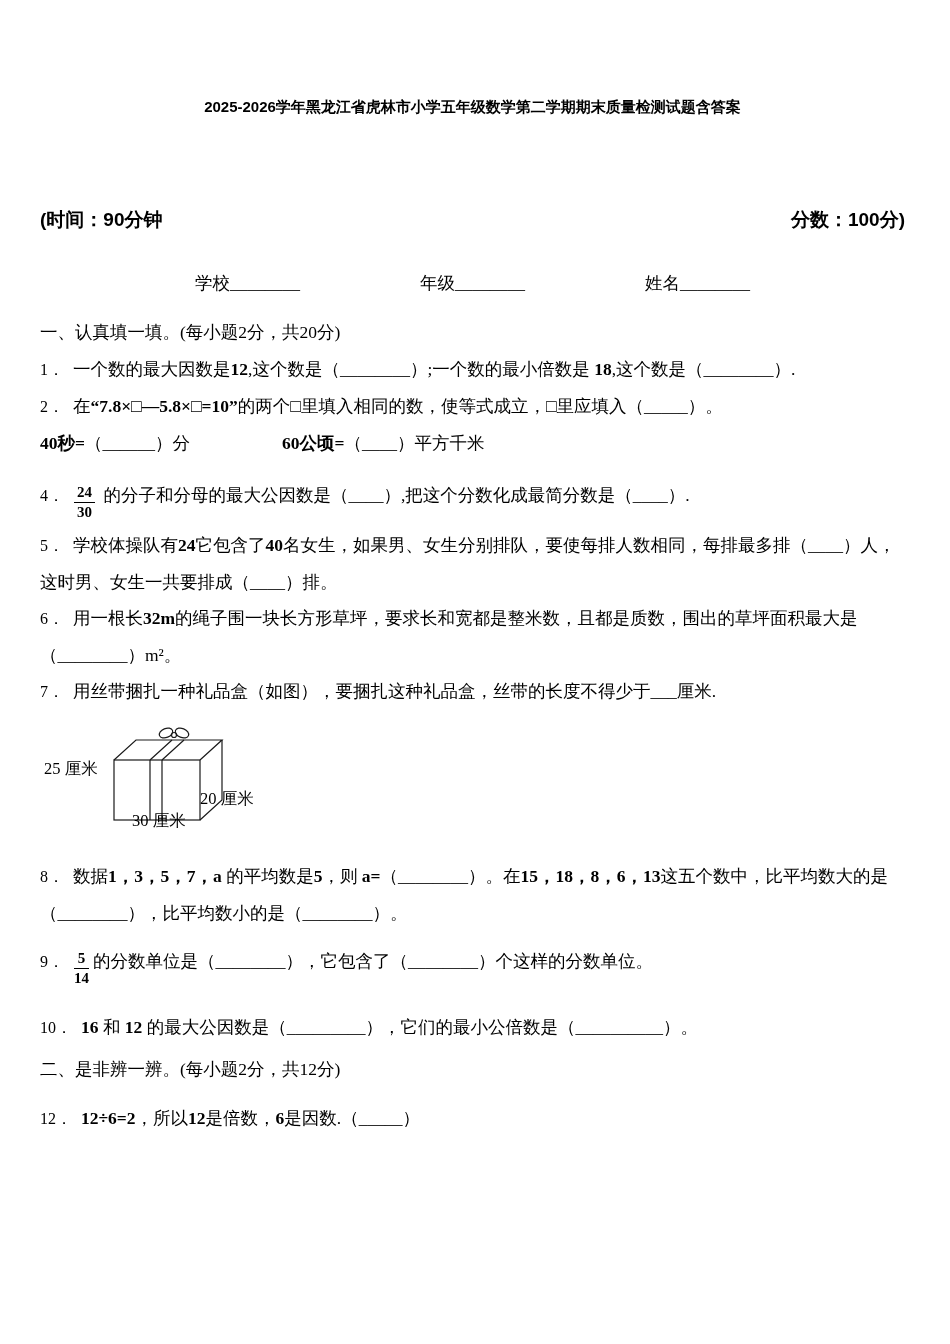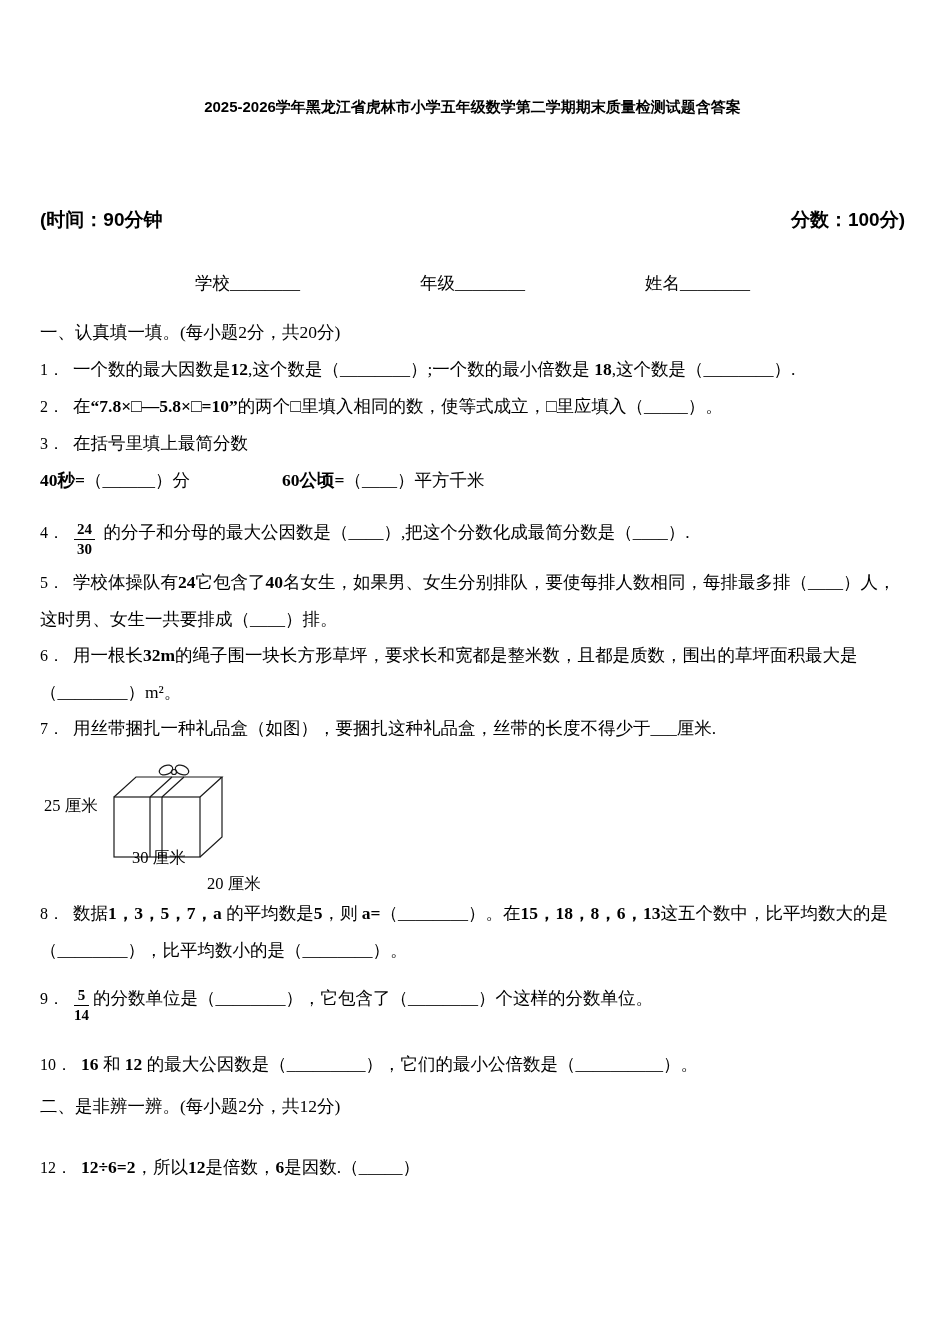--- a/index.html
+++ b/index.html
@@ -41,28 +41,28 @@
   }
   .fnum { display: block; border-bottom: 1.4px solid #000; padding: 0 3px 1px 3px; }
   .fden { display: block; padding-top: 1px; }
 
   
   .item-0-4  { margin: 16px 0 6px 0; }   
   .item-0-9  { margin-top: 2px; }        
   .item-0-10 { margin: 12px 0 8px 0; }   
   .item-0-11 { margin-top: 22px; }        
   .item-1-0  { margin: 10px 0 8px 0; }   
-  .item-1-1  { margin-top: 28px; }       
+  .item-1-1  { margin-top: 16px; }       
 
   .figure { position: relative; height: 128px; margin: 8px 0 12px 0; }
   .giftbox-svg { position: absolute; left: 62px; top: 6px; }
   .figlbl { position: absolute; font-size: 16.5px; white-space: nowrap; }
   .lbl-left   { left: 4px;   top: 40px; }
   .lbl-bottom { left: 92px;  top: 92px; }
-  .lbl-right  { left: 167px; top: 70px; margin-top: 48px; }
+  .lbl-right  { left: 160px; top: 70px; }
 </style>
 </head>
 <body>
 
 <div class="page">
   <h1 class="title">2025-2026学年黑龙江省虎林市小学五年级数学第二学期期末质量检测试题含答案</h1>
 
   <div class="meta">
     <span>(时间：90分钟</span>
     <span>分数：100分)</span>
@@ -71,21 +71,20 @@
   <div class="blanks">
     <span>学校________</span>
     <span>年级________</span>
     <span>姓名________</span>
   </div>
 
   <div id="exam-body">
       <div class="section-heading">一、认真填一填。(每小题2分，共20分)</div>
       <div class="question item-0-0"><span class="qnum">1．</span><span>一个数的最大因数是</span><span class="b">12</span><span>,这个数是（________）;一个数的最小倍数是 </span><span class="b">18</span><span>,这个数是（________）.</span></div>
       <div class="question item-0-1"><span class="qnum">2．</span><span>在</span><span class="b">“7.8×□—5.8×□=10”</span><span>的两个□里填入相同的数，使等式成立，□里应填入（_____）。</span></div>
-      <div class="question item-0-2"><span class="qnum">3．</span><span>在括号里填上最简分数</span></div>
       <div class="question item-0-3"><span class="b">40秒=</span><span>（______）分</span><span class="gap"></span><span class="b">60公顷=</span><span>（____）平方千米</span></div>
       <div class="question item-0-4"><span class="qnum">4．</span><span class="frac"><span class="fnum">24</span><span class="fden">30</span></span><span> 的分子和分母的最大公因数是（____）,把这个分数化成最简分数是（____）.</span></div>
       <div class="question item-0-5"><span class="qnum">5．</span><span>学校体操队有</span><span class="b">24</span><span>它包含了</span><span class="b">40</span><span>名女生，如果男、女生分别排队，要使每排人数相同，每排最多排（____）人，这时男、女生一共要排成（____）排。</span></div>
       <div class="question item-0-6"><span class="qnum">6．</span><span>用一根长</span><span class="b">32m</span><span>的绳子围一块长方形草坪，要求长和宽都是整米数，且都是质数，围出的草坪面积最大是（________）m²。</span></div>
       <div class="question item-0-7"><span class="qnum">7．</span><span>用丝带捆扎一种礼品盒（如图），要捆扎这种礼品盒，丝带的长度不得少于___厘米.</span></div>
   <div class="figure">
     <span class="figlbl lbl-left">25 厘米</span>
     <svg class="giftbox-svg" viewBox="0 0 175 112" width="175" height="112" xmlns="http://www.w3.org/2000/svg">
       <g fill="none" stroke="#1a1a1a" stroke-width="1.2">
         <rect x="12" y="36" width="86" height="60"></rect>

